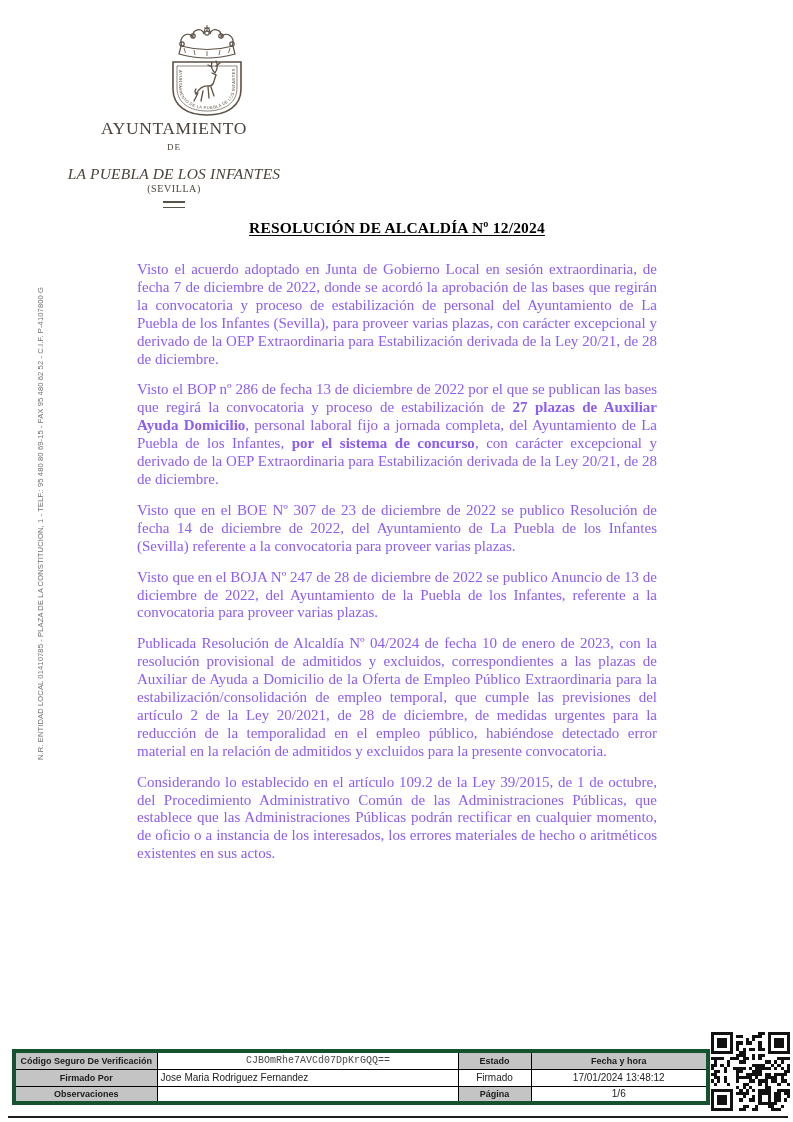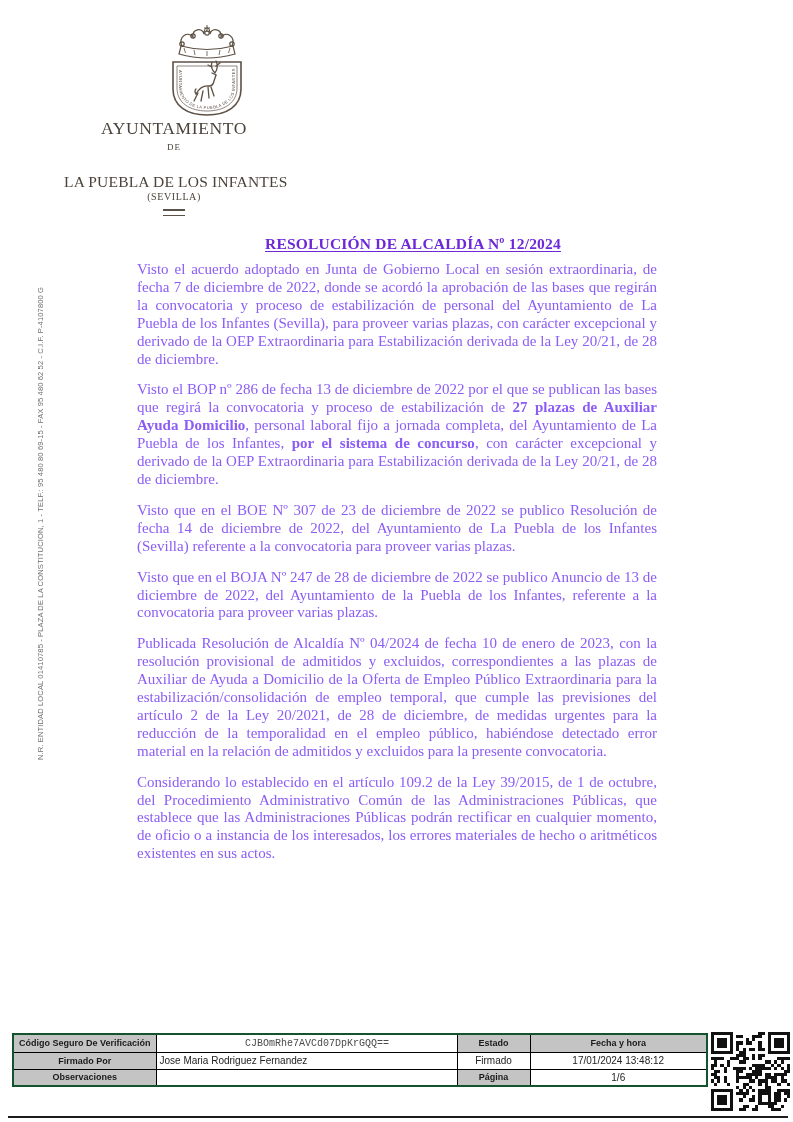--- a/index.html
+++ b/index.html
@@ -18,51 +18,51 @@
     font-size:7.6px;letter-spacing:0.1px;color:#6f6f6f;white-space:nowrap;
   }
   
   .crest{position:absolute;left:146px;top:24px;width:122px;height:96px;}
   .org{
     position:absolute;left:64px;top:118px;width:220px;
     text-align:center;color:#4b433b;
   }
   .org-l1{font-size:17.5px;letter-spacing:0.6px;}
   .org-l2{font-size:9px;margin-top:3px;letter-spacing:1px;}
-  .org-l3{font-size:15.5px;margin-top:21px;letter-spacing:0.2px;white-space:nowrap;}
+  .org-l3{font-size:15.5px;margin-top:13px;letter-spacing:0.2px;white-space:nowrap;font-style:italic;}
   .org-l4{font-size:10px;margin-top:0;letter-spacing:0.6px;}
   .org-rule{
     width:22px;height:4px;margin:7px auto 0 auto;
     border-top:2px solid #5a5148;border-bottom:1px solid #5a5148;
   }
   
   .title{
-    position:absolute;left:137px;top:219px;width:520px;margin:16px;
-    text-align:center;font-size:15.5px;font-weight:bold;color:#6d28d9;
+    position:absolute;left:137px;top:219px;width:520px;margin:0;
+    text-align:center;font-size:15.5px;font-weight:bold;color:#000000;
     text-decoration:underline;text-underline-offset:2px;letter-spacing:0.2px;
   }
   
   .docbody{
     position:absolute;left:137px;top:261px;width:520px;
     font-size:15px;line-height:17.9px;color:#8b5cf6;
   }
   .docbody p{margin:0 0 13px 0;text-align:justify;}
   .docbody .b{font-weight:bold;}
   
   .vtable{
     position:absolute;left:12px;top:1033px;width:694px;
     border-collapse:collapse;table-layout:fixed;
     font-family:"Liberation Sans","DejaVu Sans",sans-serif;
   }
   .vtable td{
     border:1px solid #000;
     font-size:10px;color:#222;text-align:center;vertical-align:middle;
     padding:1px 3px;overflow:hidden;white-space:nowrap;
   }
-  .vtable{border:2px solid #14532d;}
+  .vtable{border:4px solid #14532d;margin-top:16px;}
   .vtable .lbl{
     background:#c4c4c4;font-weight:bold;font-size:9px;color:#1a1a1a;
   }
   .vtable .mono{
     font-family:"Liberation Mono","DejaVu Sans Mono",monospace;
     font-size:10px;color:#4a4a4a;padding-left:24px;
   }
   .vtable .left{text-align:left;}
   .vtable tr{height:17px;}
   .vtable tr.r1{height:18px;}

